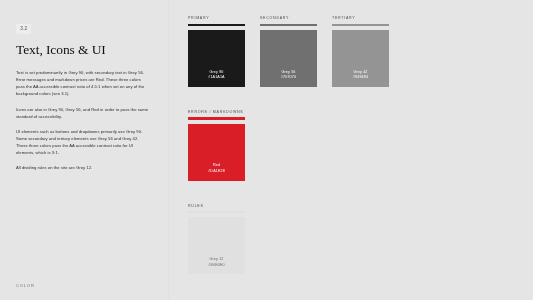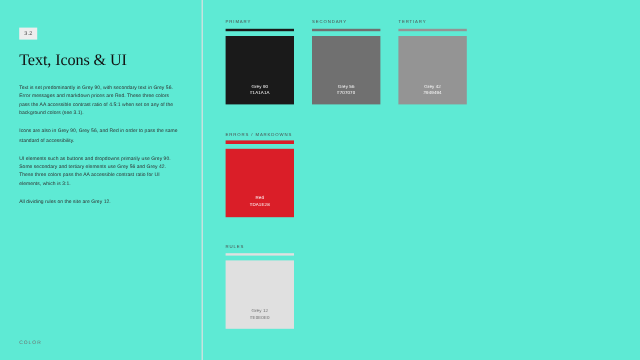--- a/index.html
+++ b/index.html
@@ -13,21 +13,21 @@
     overflow: hidden;
     font-family: "Liberation Sans", sans-serif;
     color: #1a1a1a;
     position: relative;
   }
 
   .page {
     position: relative;
     width: 533px;
     height: 300px;
-    background: #5eead4;
+    background: #e5e5e5;
   }
 
   
   .column-divider {
     position: absolute;
     left: 168px;
     top: 0;
     width: 1px;
     height: 300px;
     background: #e0e0e0;

